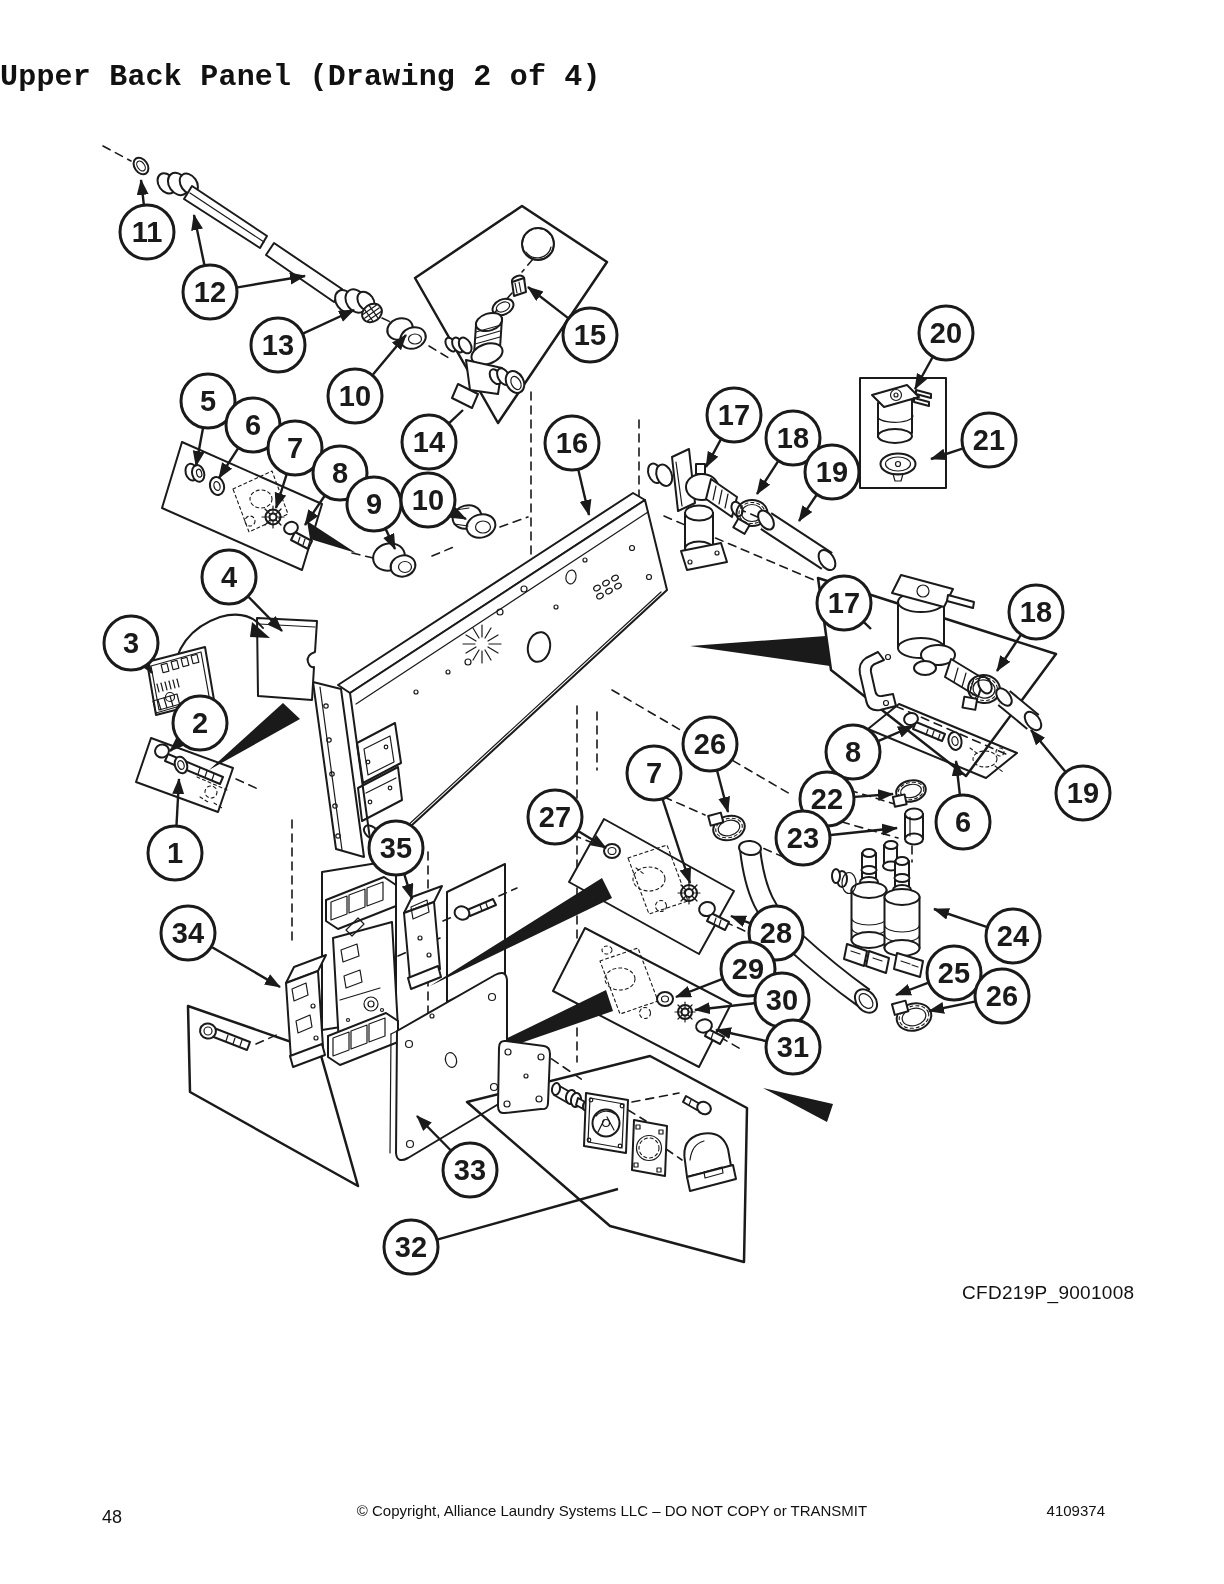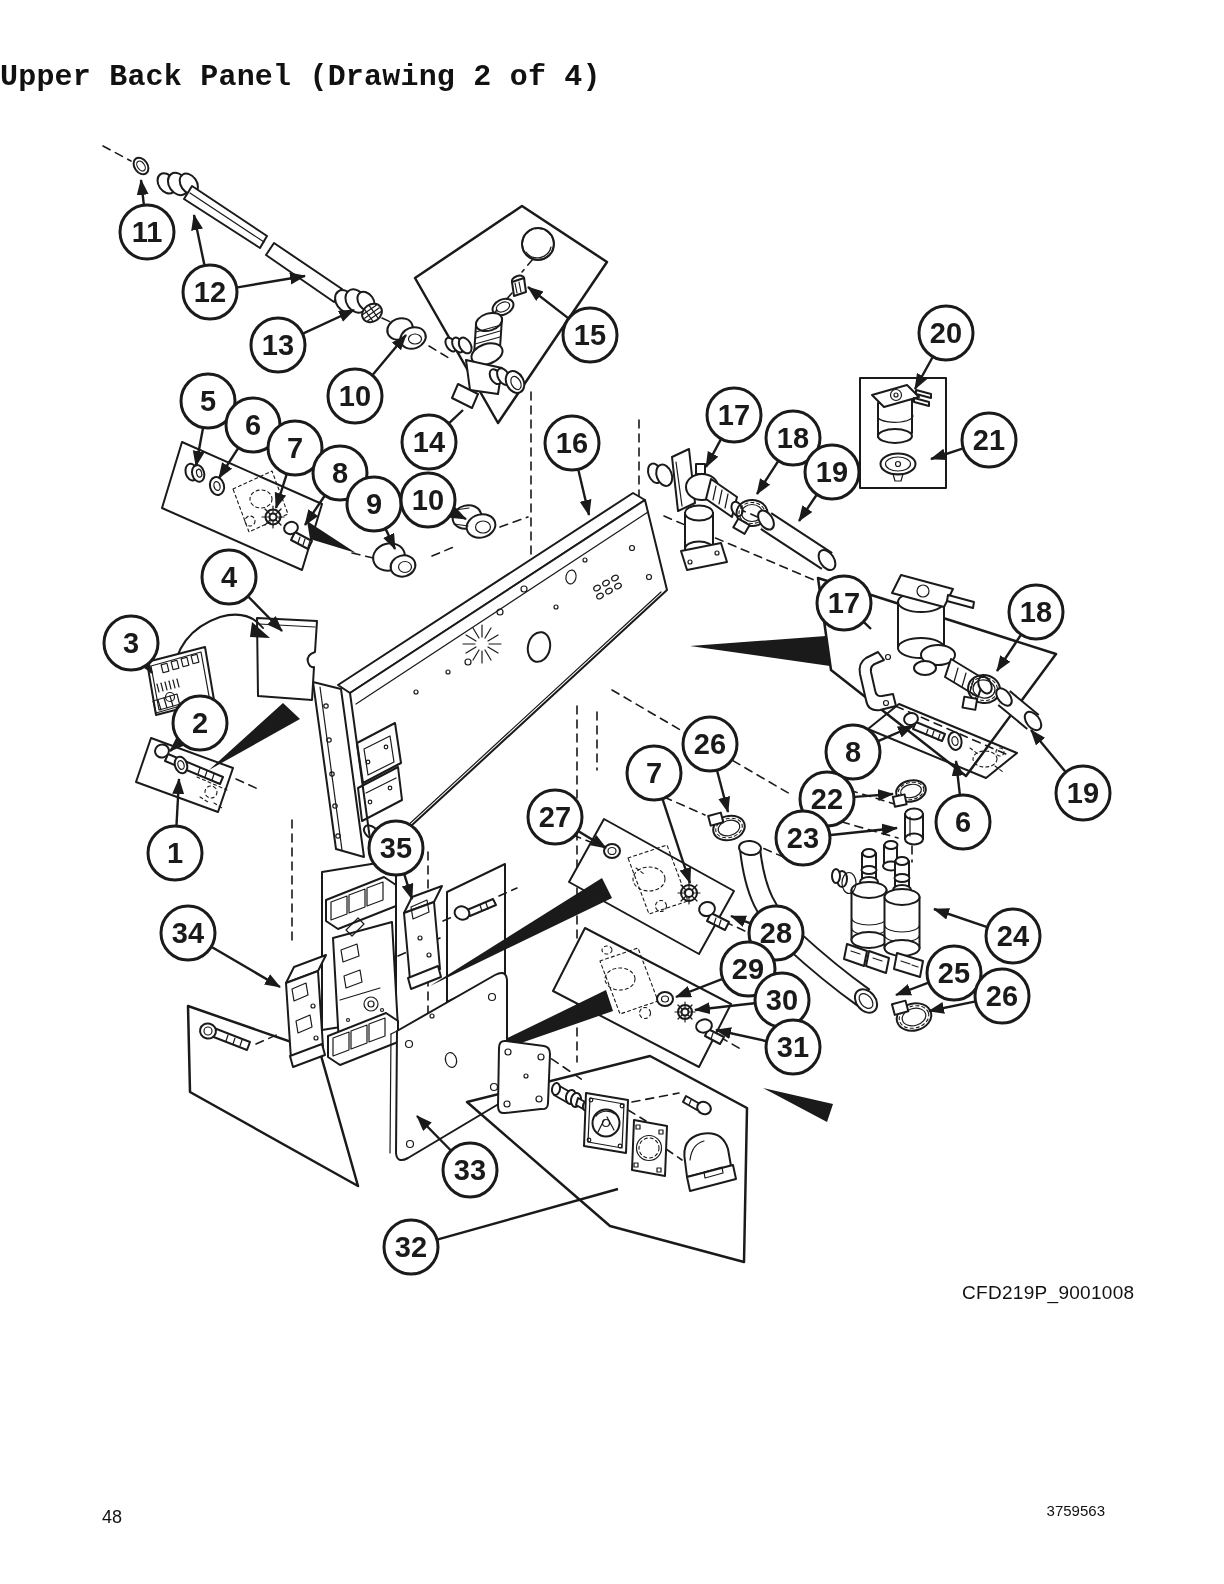--- a/index.html
+++ b/index.html
@@ -885,15 +885,16 @@
           <line x1="404.3815220870451" y1="874.7161016524562" x2="412" y2="899" stroke="#1a1a1a" stroke-width="2.4" marker-end="url(#ah)"></line>
           <circle cx="396" cy="848" r="27" fill="#fff" stroke="#1a1a1a" stroke-width="3"></circle>
           <text x="396" y="848" text-anchor="middle" dy="0.36em" font-family="&quot;Liberation Sans&quot;, sans-serif" font-size="29" font-weight="bold" fill="#1a1a1a">35</text>
         </g>
       </g>
   </svg>
 
   <div class="diagram-code">CFD219P_9001008</div>
 
   <div class="footer-page">48</div>
-  <div class="footer-doc">3759563</div>
+  <div class="footer-copy">© Copyright, Alliance Laundry Systems LLC – DO NOT COPY or TRANSMIT</div>
+  <div class="footer-doc">4109374</div>
 
 </div>
 
 </body></html>

